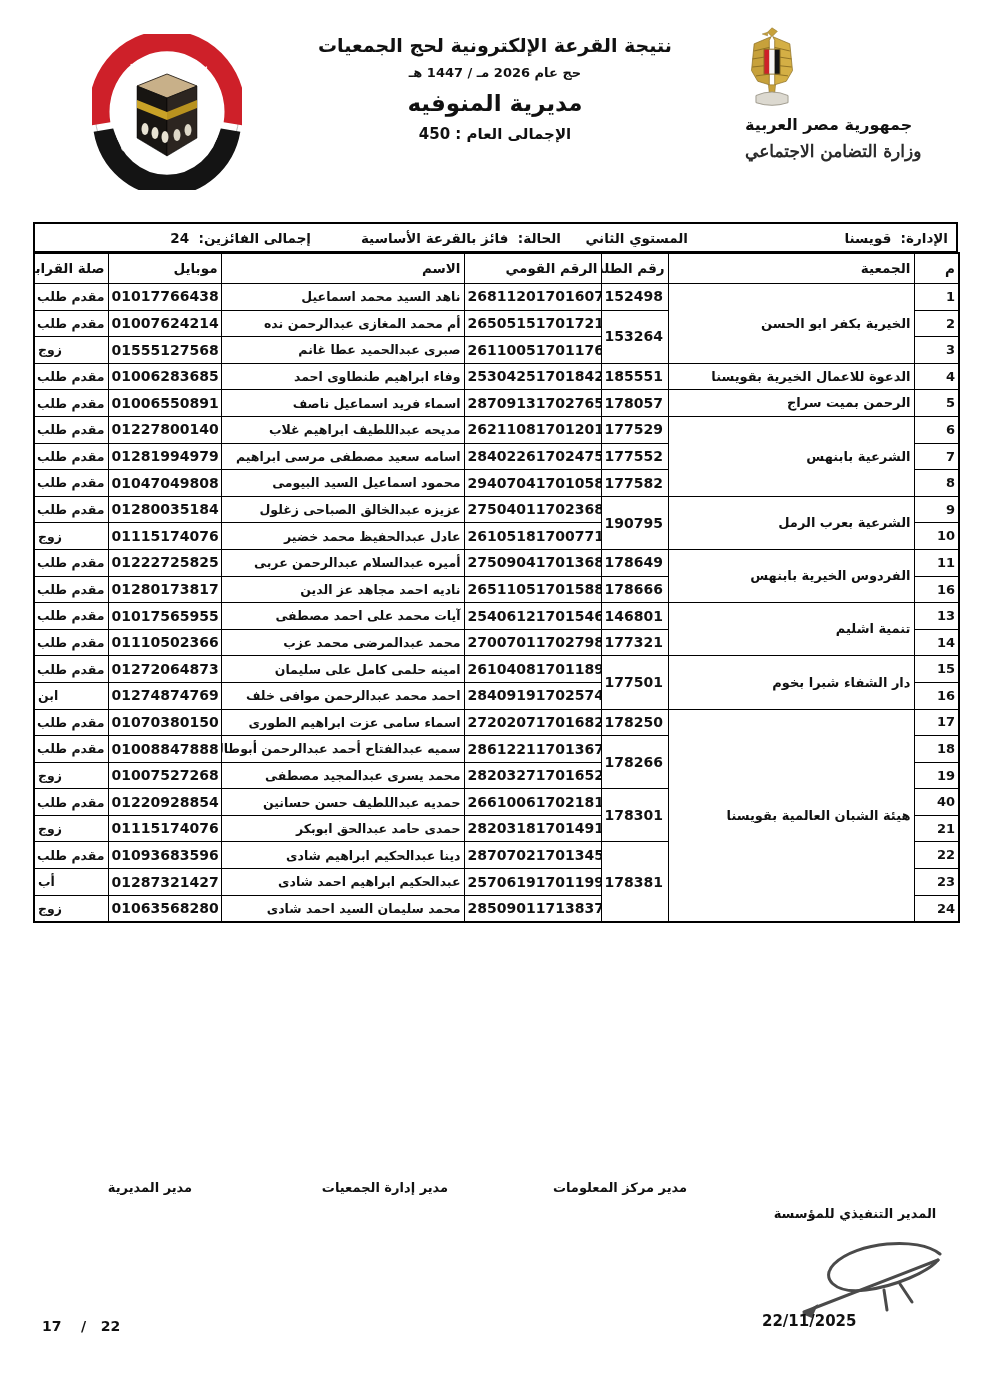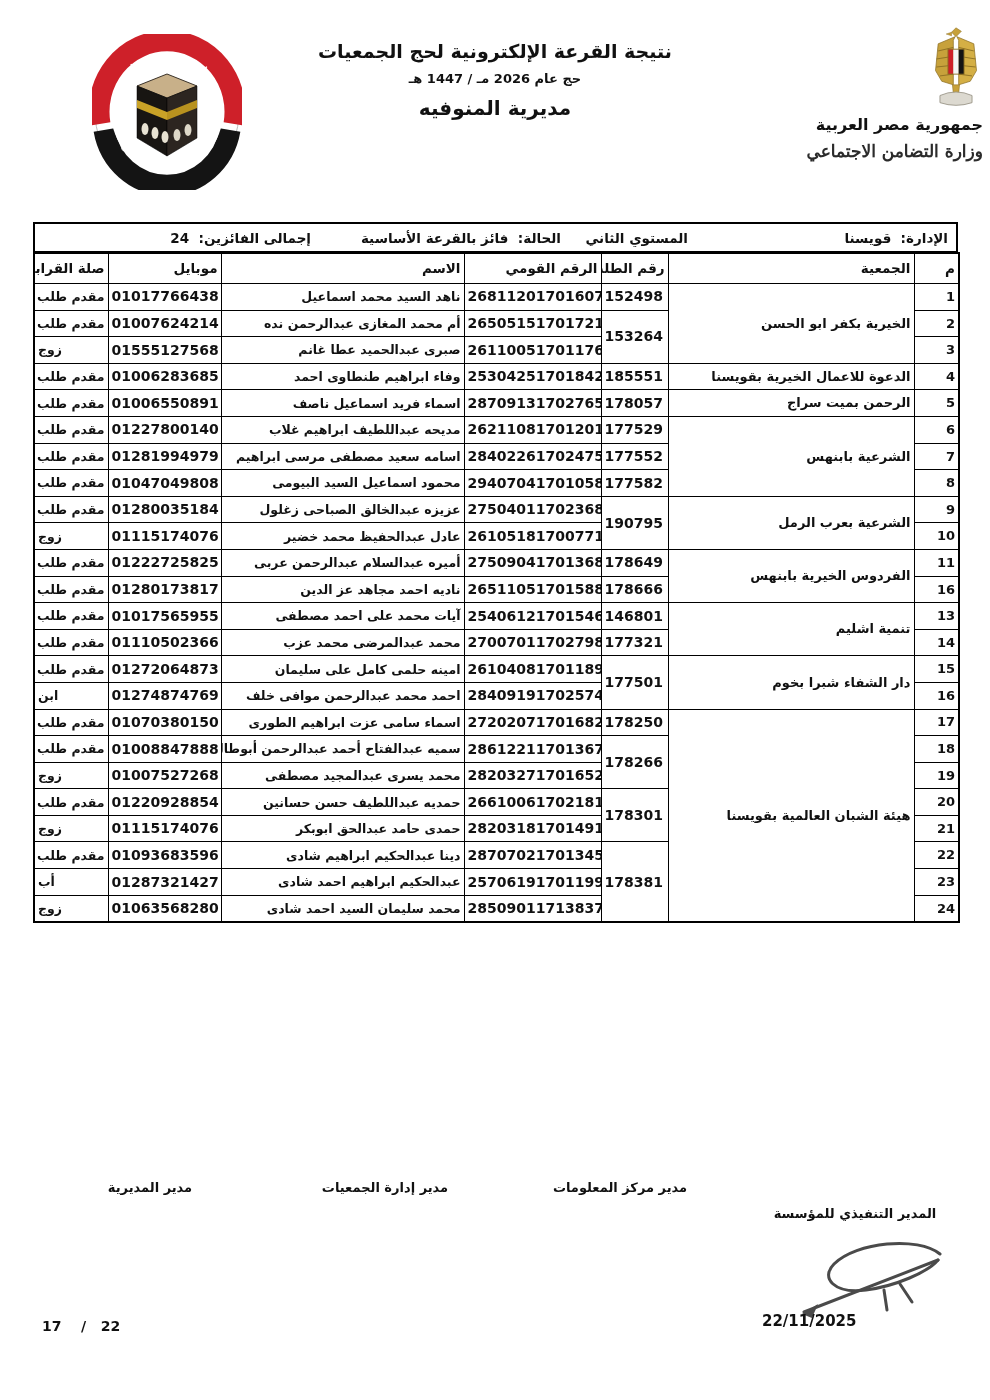--- a/index.html
+++ b/index.html
@@ -1,26 +1,26 @@
 <!DOCTYPE html>
 <html lang="ar"><head>
 <meta charset="utf-8">
 <style>
   html,body{margin:0;padding:0;background:#e8e8e8;}
   .page{position:relative;width:990px;height:1400px;background:#ffffff;margin:0 auto;
         font-family:"DejaVu Sans",sans-serif;color:#111;direction:rtl;overflow:hidden;}
 
   
   .title-block{position:absolute;left:280px;top:34px;width:430px;text-align:center;}
-  .t1{font-size:19px;font-weight:bold;line-height:1.25;margin-top:6px;}
+  .t1{font-size:19px;font-weight:bold;line-height:1.25;}
   .t2{font-size:13px;font-weight:bold;margin-top:7px;}
-  .t3{font-size:20px;font-weight:bold;margin-top:10px;}
+  .t3{font-size:23px;font-weight:bold;margin-top:10px;}
   .t4{font-size:15px;font-weight:bold;margin-top:9px;}
 
-  .emblem-block{position:absolute;left:745px;top:26px;width:238px;text-align:right;direction:rtl;}
+  .emblem-block{position:absolute;left:745px;top:26px;width:238px;text-align:left;direction:rtl;}
   .republic{font-size:16px;font-weight:bold;margin-top:3px;letter-spacing:.5px;}
   .calligraphy{font-family:"DejaVu Serif",serif;font-size:17px;font-weight:bold;margin-top:7px;color:#2b2b2b;letter-spacing:1px;}
 
   .seal{position:absolute;left:92px;top:34px;}
 
   
   .info-bar{position:absolute;left:33px;top:222px;width:925px;height:31px;border:2px solid #000;
             box-sizing:border-box;font-size:13.5px;font-weight:bold;}
   .info-bar span{position:absolute;top:6px;white-space:pre;text-align:right;}
   .ib-admin{right:8px;}
@@ -90,20 +90,21 @@
       <text font-size="7" font-weight="bold" fill="#ffffff" text-anchor="middle">
         <textPath href="#arcBot" startOffset="50%">المؤسسة القومية لتيسير الحج</textPath>
       </text>
     </svg>
   </div>
 
   <div class="title-block">
     <div class="t1">نتيجة القرعة الإلكترونية لحج الجمعيات</div>
     <div class="t2">حج عام 2026 مـ / 1447 هـ</div>
     <div class="t3">مديرية المنوفيه</div>
+    <div class="t4">الإجمالى العام : 450</div>
   </div>
 
   <div class="emblem-block">
     <svg width="54" height="82" viewBox="0 0 60 92">
 
       <polygon points="30,2 36,6 30,12 25,7" fill="#c7a13b" stroke="#8a6d22" stroke-width="0.6"></polygon>
       <polygon points="25,7 19,9 25,11" fill="#c7a13b" stroke="#8a6d22" stroke-width="0.5"></polygon>
 
       <path d="M29,12 L10,20 L7,50 L14,62 L27,66 L27,16 Z" fill="#c7a13b" stroke="#8a6d22" stroke-width="0.8"></path>
       <path d="M31,12 L50,20 L53,50 L46,62 L33,66 L33,16 Z" fill="#d4af45" stroke="#8a6d22" stroke-width="0.8"></path>
@@ -304,21 +305,21 @@
         <td class="c-rel">مقدم طلب</td>
       </tr>
       <tr>
         <td class="c-num">19</td>
         <td class="c-nid">28203271701652</td>
         <td class="c-name">محمد يسرى عبدالمجيد مصطفى</td>
         <td class="c-mob">01007527268</td>
         <td class="c-rel">زوج</td>
       </tr>
       <tr>
-        <td class="c-num">20</td>
+        <td class="c-num">40</td>
         <td class="c-req" rowspan="2">178301</td>
         <td class="c-nid">26610061702181</td>
         <td class="c-name">حمديه عبداللطيف حسن حسانين</td>
         <td class="c-mob">01220928854</td>
         <td class="c-rel">مقدم طلب</td>
       </tr>
       <tr>
         <td class="c-num">21</td>
         <td class="c-nid">28203181701491</td>
         <td class="c-name">حمدى حامد عبدالحق ابوبكر</td>

